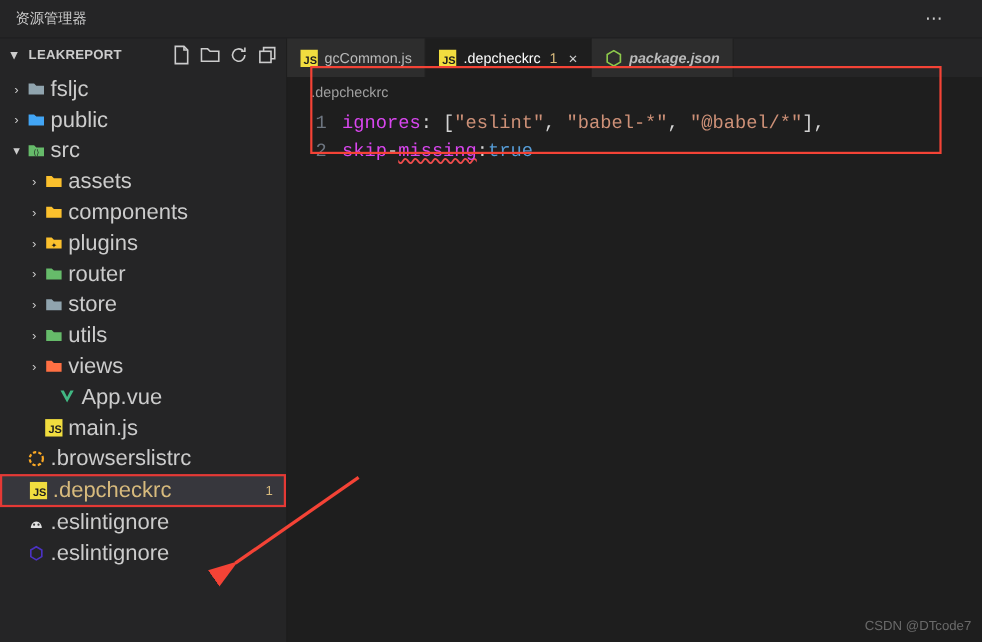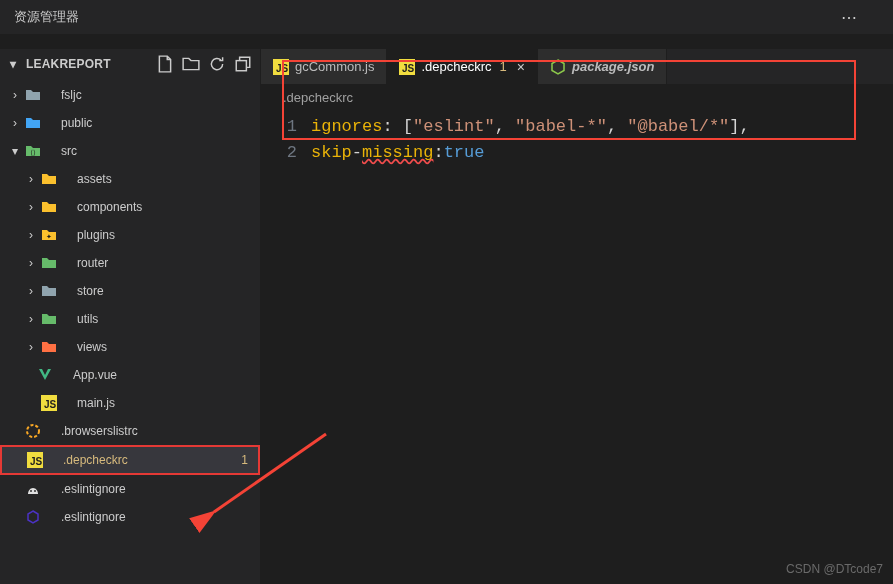--- a/index.html
+++ b/index.html
@@ -6,21 +6,21 @@
 body {
   font-family: "Segoe UI", "Microsoft YaHei", sans-serif;
   background: #1e1e1e;
   color: #cccccc;
   font-size: 13px;
   width: 893px;
   height: 584px;
   overflow: hidden;
   position: relative;
 }
-.container { display: flex; flex-direction: column; height: 100%; gap: 14px; }
+.container { display: flex; flex-direction: column; height: 100%; }
 .titlebar {
   height: 35px;
   background: #252526;
   display: flex;
   align-items: center;
   padding: 0 14px;
   border-bottom: 1px solid #1e1e1e;
 }
 .titlebar .title { font-size: 13px; color: #cccccc; }
 .titlebar .dots { margin-left: auto; margin-right: 20px; color: #cccccc; font-size: 16px; letter-spacing: 2px; cursor: pointer; }
@@ -53,21 +53,21 @@
   height: 28px;
   padding-left: 4px;
   white-space: nowrap;
   cursor: pointer;
   color: #cccccc;
 }
 .tree-row.selected { background: #37373d; border: 2px solid #e53935; height: 30px; }
 .twisty { width: 14px; display: inline-flex; justify-content: center; color: #cccccc; font-size: 12px; }
 .ficon { width: 18px; height: 18px; display: inline-flex; align-items: center; justify-content: center; margin: 0 4px 0 2px; }
 .ficon svg { width: 16px; height: 16px; }
-.flabel { font-size: 12px; margin-left: 15px; }
+.flabel { font-size: 20px; }
 .badge { margin-left: auto; margin-right: 10px; color: #d7ba7d; font-size: 12px; }
 .flabel.mod { color: #d7ba7d; }
 .main { flex: 1; display: flex; flex-direction: column; background: #1e1e1e; min-width: 0; }
 .tabs {
   height: 35px;
   background: #252526;
   display: flex;
   align-items: stretch;
 }
 .tab {
@@ -101,21 +101,21 @@
   flex: 1;
   display: flex;
   font-family: Consolas, "Courier New", monospace;
   font-size: 17px;
   line-height: 26px;
   position: relative;
   padding-top: 4px;
 }
 .gutter { width: 50px; text-align: right; color: #6e7681; padding-right: 14px; user-select: none; }
 .code { flex: 1; white-space: pre; color: #d4d4d4; }
-.c-key   { color: #eab308; }
+.c-key   { color: #d946ef; }
 .c-punc  { color: #d4d4d4; }
 .c-str   { color: #ce9178; }
 .c-keyw  { color: #569cd6; }
 .c-err   { text-decoration: underline wavy #f14c4c; text-decoration-skip-ink: none; }
 .redbox-editor {
   position: absolute;
   border: 2px solid #f44336;
   pointer-events: none;
 }
 .arrow-line {
@@ -256,21 +256,21 @@
           </div>
           <div class="tree-row" style="padding-left: 24px;">
             <span class="twisty">›</span>
             <span class="ficon">
               <svg viewBox="0 0 16 16">
                 <path d="M1 3h5l2 2h7v8H1z" fill="#ff7043"></path>
               </svg>
             </span>
             <span class="flabel">views</span>
           </div>
-          <div class="tree-row" style="padding-left: 20px;">
+          <div class="tree-row" style="padding-left: 36px;">
             <span class="twisty"></span>
             <span class="ficon">
               <svg viewBox="0 0 16 16">
                 <path d="M2 2l6 11L14 2h-3L8 8 5 2z" fill="#41b883"></path>
               </svg>
             </span>
             <span class="flabel">App.vue</span>
           </div>
           <div class="tree-row" style="padding-left: 24px;">
             <span class="twisty"></span>

